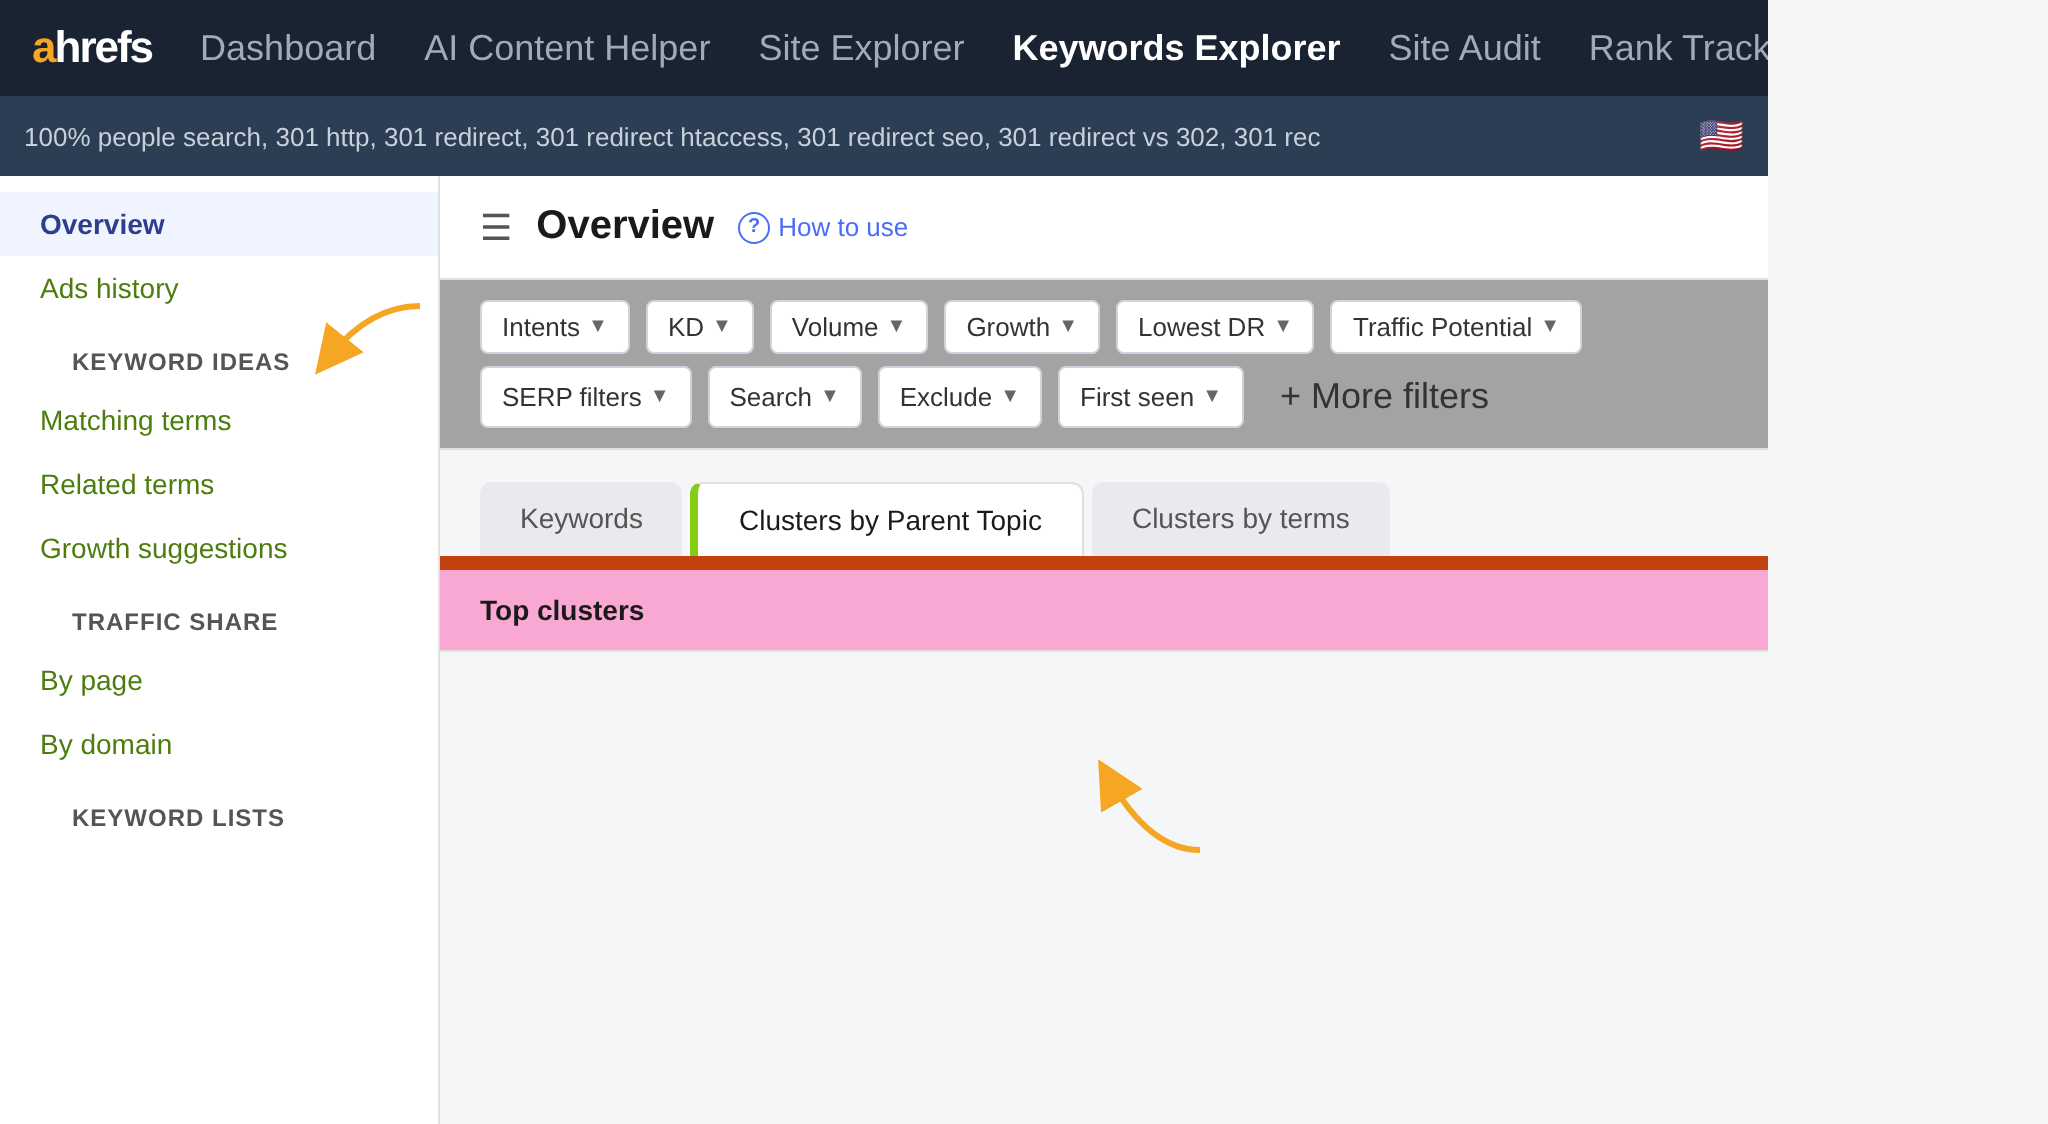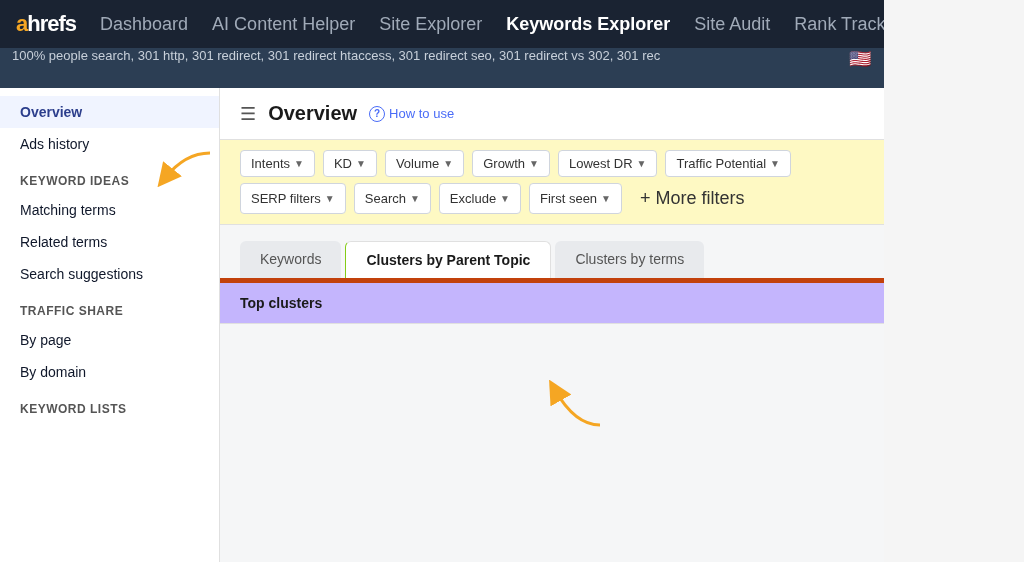--- a/index.html
+++ b/index.html
@@ -30,20 +30,21 @@
     .nav-item.active {
       color: white;
       font-weight: 600;
     }
 
     
     .search-bar {
       background: #2c3e54;
       height: 40px;
       display: flex;
+      align-items: center;
       padding: 0 12px;
       gap: 20px;
     }
     .search-text {
       color: #c8d0da;
       font-size: 13px;
       flex: 1;
       white-space: nowrap;
       overflow: hidden;
       text-overflow: ellipsis;
@@ -60,30 +61,30 @@
     .sidebar {
       width: 220px;
       background: white;
       border-right: 1px solid #e0e0e0;
       padding: 8px 0;
       flex-shrink: 0;
     }
     .sidebar-item {
       padding: 8px 20px;
       font-size: 14px;
-      color: #0f172a;
+      color: #4d7c0f;
       cursor: pointer;
     }
     .sidebar-item.active {
       background: #f0f4ff;
       font-weight: 600;
       color: #2c3e8c;
     }
     .sidebar-section-header {
-      padding: 14px 20px 6px;
+      padding: 14px 36px 6px;
       font-size: 12px;
       font-weight: 700;
       color: #555;
       text-transform: uppercase;
       letter-spacing: 0.5px;
     }
 
     
     .content-area {
       flex: 1;
@@ -125,21 +126,21 @@
       border: 1.5px solid #4a6cf7;
       display: flex;
       align-items: center;
       justify-content: center;
       font-size: 10px;
       font-weight: bold;
     }
 
     
     .filters-bar {
-      background: #fef9c3;
+      background: #a3a3a3;
       padding: 10px 20px;
       border-bottom: 1px solid #e0e0e0;
     }
     .filter-row {
       display: flex;
       gap: 8px;
       margin-bottom: 6px;
       flex-wrap: nowrap;
     }
     .filter-row:last-child { margin-bottom: 0; }
@@ -181,31 +182,31 @@
       font-size: 14px;
       color: #555;
       cursor: pointer;
       background: #e8eaed;
       border-radius: 6px 6px 0 0;
       margin-right: 4px;
     }
     .tab.active {
       background: white;
       color: #1a1a1a;
-      font-weight: 700;
+      font-weight: 400;
       border-top: 1px solid #e0e0e0;
-      border-left: 1px solid #84cc16;
+      border-left: 4px solid #84cc16;
       border-right: 1px solid #e0e0e0;
     }
 
     
     .table-area {
-      background: #c4b5fd;
+      background: #f9a8d4;
       margin: 0 0;
-      border-top: 5px solid #c2410c;
+      border-top: 7px solid #c2410c;
     }
     .table-header-row {
       padding: 12px 20px;
       border-bottom: 1px solid #e0e0e0;
       font-size: 14px;
       font-weight: 700;
       color: #1a1a1a;
     }
     .table-data-row {
       padding: 16px 20px;
@@ -262,21 +263,21 @@
 
   <div class="main-layout">
 
     <aside class="sidebar">
       <div class="sidebar-item active">Overview</div>
       <div class="sidebar-item">Ads history</div>
 
       <div class="sidebar-section-header">Keyword ideas</div>
       <div class="sidebar-item">Matching terms</div>
       <div class="sidebar-item">Related terms</div>
-      <div class="sidebar-item">Search suggestions</div>
+      <div class="sidebar-item">Growth suggestions</div>
 
       <div class="sidebar-section-header">Traffic share</div>
       <div class="sidebar-item">By page</div>
       <div class="sidebar-item">By domain</div>
 
       <div class="sidebar-section-header">Keyword lists</div>
     </aside>
 
     <div class="content-area">
 

